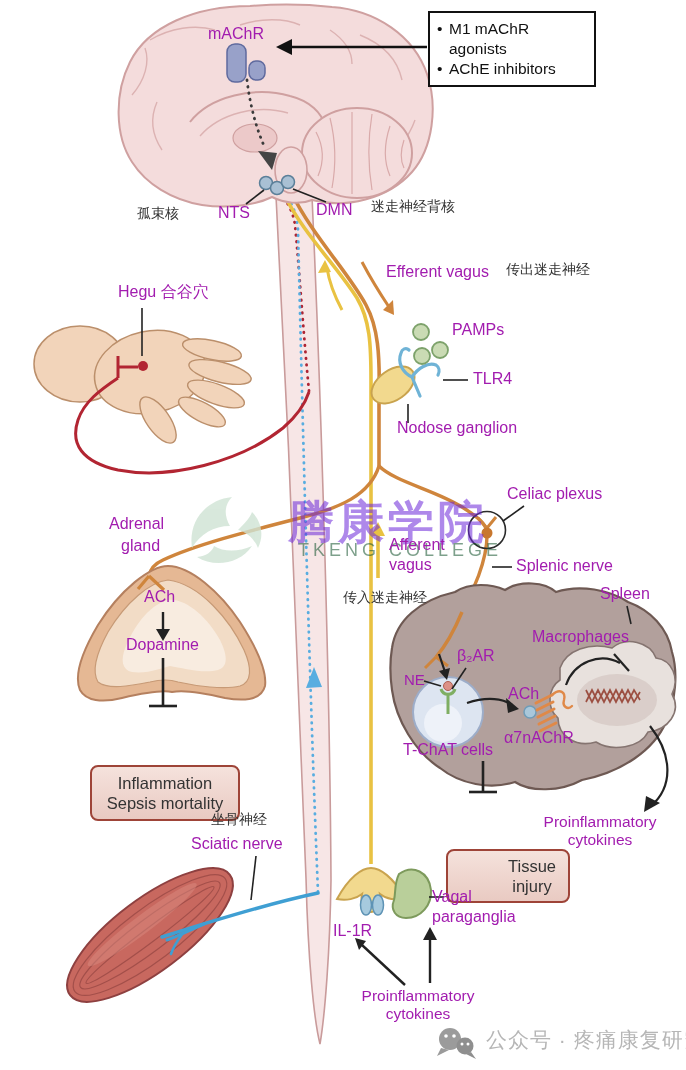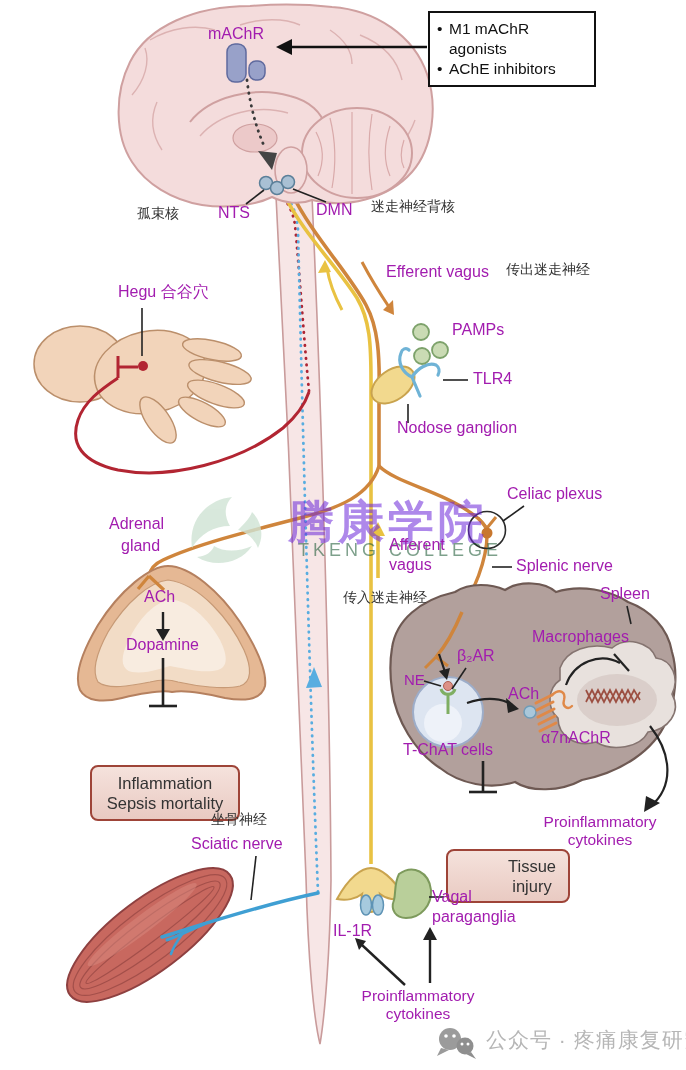--- a/index.html
+++ b/index.html
@@ -292,21 +292,21 @@
 <div class="lbl" style="left:389px;top:536px;">Afferent</div>
 <div class="lbl" style="left:389px;top:556px;">vagus</div>
 <div class="lbl cn" style="left:343px;top:581px;margin-top:8px;">传入迷走神经</div>
 <div class="lbl" style="left:516px;top:557px;">Splenic nerve</div>
 
 <div class="lbl" style="left:600px;top:585px;">Spleen</div>
 <div class="lbl" style="left:532px;top:628px;">Macrophages</div>
 <div class="lbl small" style="left:404px;top:671px;">NE</div>
 <div class="lbl" style="left:457px;top:647px;">β₂AR</div>
 <div class="lbl" style="left:508px;top:685px;">ACh</div>
-<div class="lbl" style="left:504px;top:729px;margin-left:37px;">α7nAChR</div>
+<div class="lbl" style="left:504px;top:729px;">α7nAChR</div>
 <div class="lbl" style="left:403px;top:741px;">T-ChAT cells</div>
 
 <div class="lbl" style="left:109px;top:515px;">Adrenal</div>
 <div class="lbl" style="left:121px;top:537px;">gland</div>
 <div class="lbl" style="left:144px;top:588px;">ACh</div>
 <div class="lbl" style="left:126px;top:636px;">Dopamine</div>
 
 <div class="rbox" style="left:90px;top:717px;width:146px;height:52px;font-size:16.5px;">
   <div>Inflammation</div>
   <div>Sepsis mortality</div>

